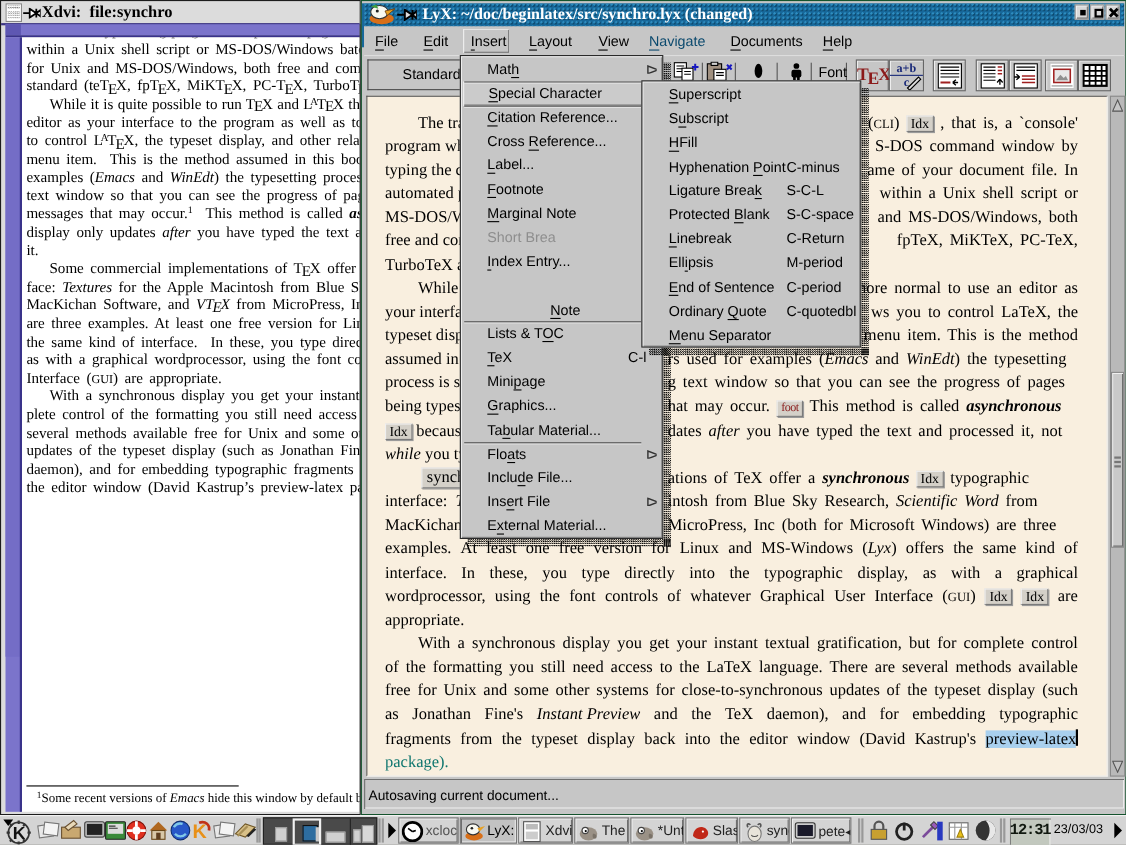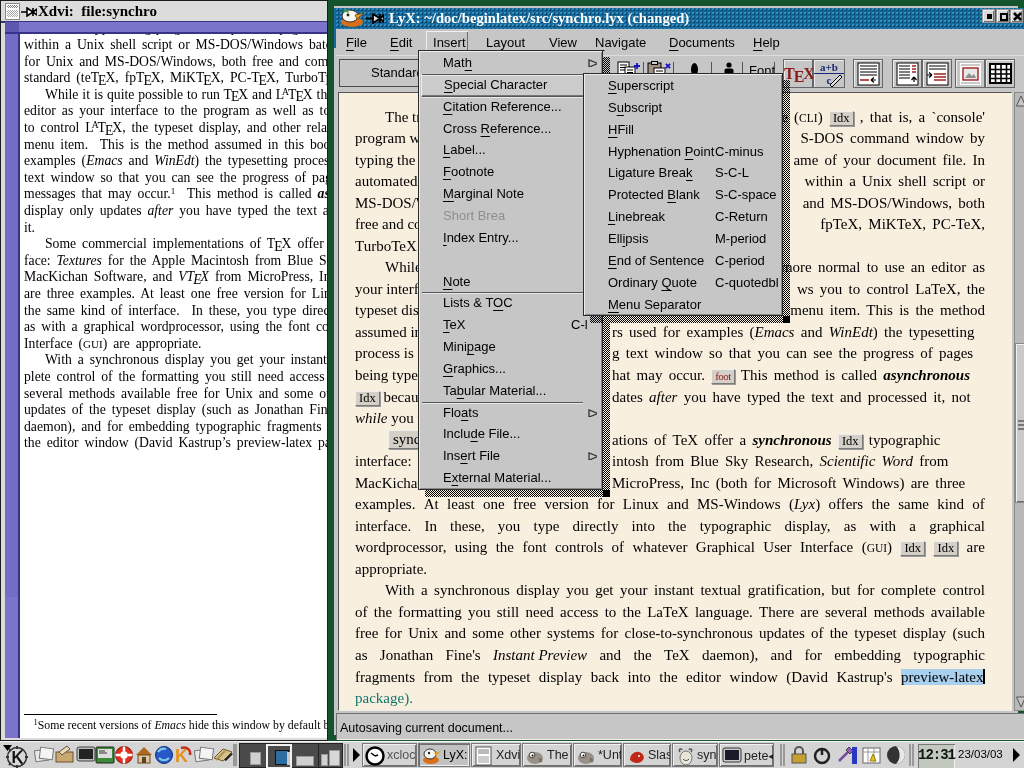--- a/index.html
+++ b/index.html
@@ -65,21 +65,21 @@
 <div class="abs ser" style="left:4.5px;top:335.5px;height:16.6px;line-height:16.6px;font-size:13.7px;white-space:nowrap;word-spacing:2.5px;color:#000">plete control of the formatting you still need access to</div>
 <div class="abs ser" style="left:4.5px;top:352.1px;height:16.6px;line-height:16.6px;font-size:13.7px;white-space:nowrap;word-spacing:2.5px;color:#000">several methods available free for Unix and some other s</div>
 <div class="abs ser" style="left:4.5px;top:368.7px;height:16.6px;line-height:16.6px;font-size:13.7px;white-space:nowrap;word-spacing:2.5px;color:#000">updates of the typeset display (such as Jonathan Fine</div>
 <div class="abs ser" style="left:4.5px;top:385.3px;height:16.6px;line-height:16.6px;font-size:13.7px;white-space:nowrap;word-spacing:2.5px;color:#000">daemon), and for embedding typographic fragments fr</div>
 <div class="abs ser" style="left:4.5px;top:401.9px;height:16.6px;line-height:16.6px;font-size:13.7px;white-space:nowrap;word-spacing:2.5px;color:#000">the editor window (David Kastrup’s preview-latex pack</div>
 <div class="abs" style="left:4.5px;top:680px;width:193px;height:1px;background:#000"></div>
 <div class="abs ser" style="left:14px;top:683px;height:16px;line-height:16px;font-size:11.8px;white-space:nowrap"><sup style="font-size:8.5px">1</sup>Some recent versions of <i>Emacs</i> hide this window by default but</div>
 </div>
 <div class="abs" style="left:325.5px;top:21px;width:1.5px;height:716px;background:#1c1c1c"></div>
 </div>
-<div class="abs" style="left:328px;top:0;width:696px;height:741px;background:#c6c6c6;border:6px solid #14532d">
+<div class="abs" style="left:328px;top:0;width:696px;height:741px;background:#c6c6c6;border:1px solid #14532d">
 <div class="abs" style="left:2px;top:2px;width:691px;height:21px;background-color:#17689a;background-image:radial-gradient(circle at 1.2px 1.2px,#2f8fc2 0 .9px,transparent 1.2px),radial-gradient(circle at 2px 2px,#0c4568 0 1px,transparent 1.4px);background-size:4px 4px"></div>
 <div class="abs" style="left:0;top:2px;width:2px;height:40px;background:#17689a"></div>
     <div class="abs ser" style="left:55px;top:2px;height:21px;line-height:21px;color:#fff;font-weight:bold;font-size:14.6px;white-space:pre">LyX: ~/doc/beginlatex/src/synchro.lyx (changed)</div>
 <svg class="abs" style="left:5px;top:2px" width="26" height="20">
 <ellipse cx="13" cy="14" rx="11" ry="5" fill="#d86f18"></ellipse>
 <ellipse cx="11" cy="8" rx="8" ry="6" fill="#f8f8f0" stroke="#333" stroke-width="1"></ellipse>
 <circle cx="9" cy="7" r="1.4" fill="#222"></circle>
 <path d="M16 7 L25 5 L18 11z" fill="#e8a020" stroke="#704010" stroke-width=".8"></path>
 <path d="M3 3 L8 1 L10 5z" fill="#40a040"></path>
 </svg>
@@ -96,21 +96,21 @@
       <svg class="abs" style="left:1px;top:1px" width="11" height="11">
         <path d="M2 2l7 7M9 2l-7 7" stroke="#000" stroke-width="2.6"></path>
       </svg>
     </div>
 <div class="abs" style="left:2px;top:23px;width:691px;height:26px;background:#c6c6c6"></div>
 <div class="abs" style="left:12px;top:27px;height:19px;line-height:19px;font-size:13px;color:#000"><u>F</u>ile</div>
 <div class="abs" style="left:56px;top:27px;height:19px;line-height:19px;font-size:13px;color:#000"><u>E</u>dit</div>
 <div class="abs" style="left:99px;top:27px;height:19px;line-height:19px;font-size:13px;color:#000"><u>I</u>nsert</div>
 <div class="abs" style="left:152px;top:27px;height:19px;line-height:19px;font-size:13px;color:#000"><u>L</u>ayout</div>
 <div class="abs" style="left:215px;top:27px;height:19px;line-height:19px;font-size:13px;color:#000"><u>V</u>iew</div>
-<div class="abs" style="left:261px;top:27px;height:19px;line-height:19px;font-size:13px;color:#000000"><u>N</u>avigate</div>
+<div class="abs" style="left:261px;top:27px;height:19px;line-height:19px;font-size:13px;color:#0c4a6e"><u>N</u>avigate</div>
 <div class="abs" style="left:335px;top:27px;height:19px;line-height:19px;font-size:13px;color:#000"><u>D</u>ocuments</div>
 <div class="abs" style="left:419px;top:27px;height:19px;line-height:19px;font-size:13px;color:#000"><u>H</u>elp</div>
 <div class="abs bevout" style="left:92px;top:25px;width:42px;height:22px"></div>
 <div class="abs" style="left:2px;top:48.5px;width:691px;height:1px;background:#929292;box-shadow:0 1px 0 #e8e8e8"></div>
 <div class="abs" style="left:2px;top:49px;width:691px;height:38px;background:#c6c6c6;border-top:1px solid #ddd"></div>
 <div class="abs" style="left:5px;top:53px;width:99px;height:28px;background:#c6c6c6;border:1px solid #4a4a4a;border-right-color:#999;padding-left:31px;font-size:13px;line-height:26px;color:#000">Standard</div>
 <div class="abs" style="left:309px;top:56px;width:1px;height:17px;background:#555"></div>
 <div class="abs" style="left:339px;top:56px;width:1px;height:17px;background:#555"></div>
 <div class="abs" style="left:377px;top:56px;width:1px;height:17px;background:#555"></div>
 <div class="abs" style="left:408px;top:56px;width:1px;height:17px;background:#555"></div>
@@ -286,21 +286,21 @@
         <path d="M1 8V1l9 3.5z" fill="none" stroke="#333" stroke-width="1.3"></path>
       </svg></div>
 <div class="mi abs" style="left:1px;right:1px;top:22.85px;background:#cbcbcb;box-shadow:inset 1px 1px 0 #efefef,inset -1px -1px 0 #777;margin:0 1px;"><u>S</u>pecial Character</div>
 <div class="mi abs" style="left:1px;right:1px;top:44.70px;"><u>C</u>itation Reference...</div>
 <div class="mi abs" style="left:1px;right:1px;top:66.55px;">Cross <u>R</u>eference...</div>
 <div class="mi abs" style="left:1px;right:1px;top:88.40px;"><u>L</u>abel...</div>
 <div class="mi abs" style="left:1px;right:1px;top:110.25px;"><u>F</u>ootnote</div>
 <div class="mi abs" style="left:1px;right:1px;top:132.10px;"><u>M</u>arginal Note</div>
 <div class="mi abs" style="left:1px;right:1px;top:153.95px;"><span style="color:#8e8e8e">Short Brea</span></div>
 <div class="mi abs" style="left:1px;right:1px;top:175.80px;"><u>I</u>ndex Entry...</div>
-<div class="mi abs" style="left:1px;right:17px;top:219.50px;"><u>N</u>ote</div>
+<div class="mi abs" style="left:1px;right:17px;top:219.50px;text-align:center;"><u>N</u>ote</div>
 <div class="mi abs" style="left:1px;right:1px;top:241.35px;">Lists &amp; T<u>O</u>C</div>
 <div class="mi abs" style="left:1px;right:1px;top:263.20px;"><u>T</u>eX<span class="abs" style="left:151px;top:0">C-l</span></div>
 <div class="mi abs" style="left:1px;right:1px;top:285.05px;">Mini<u>p</u>age</div>
 <div class="mi abs" style="left:1px;right:1px;top:306.90px;"><u>G</u>raphics...</div>
 <div class="mi abs" style="left:1px;right:1px;top:328.75px;">Ta<u>b</u>ular Material...</div>
 <div class="mi abs" style="left:1px;right:1px;top:350.60px;">Flo<u>a</u>ts<svg class="arr" width="11" height="9">
         <path d="M1 8V1l9 3.5z" fill="none" stroke="#333" stroke-width="1.3"></path>
       </svg></div>
 <div class="mi abs" style="left:1px;right:1px;top:372.45px;">Inclu<u>d</u>e File...</div>
 <div class="mi abs" style="left:1px;right:1px;top:394.30px;">Ins<u>e</u>rt File<svg class="arr" width="11" height="9">

